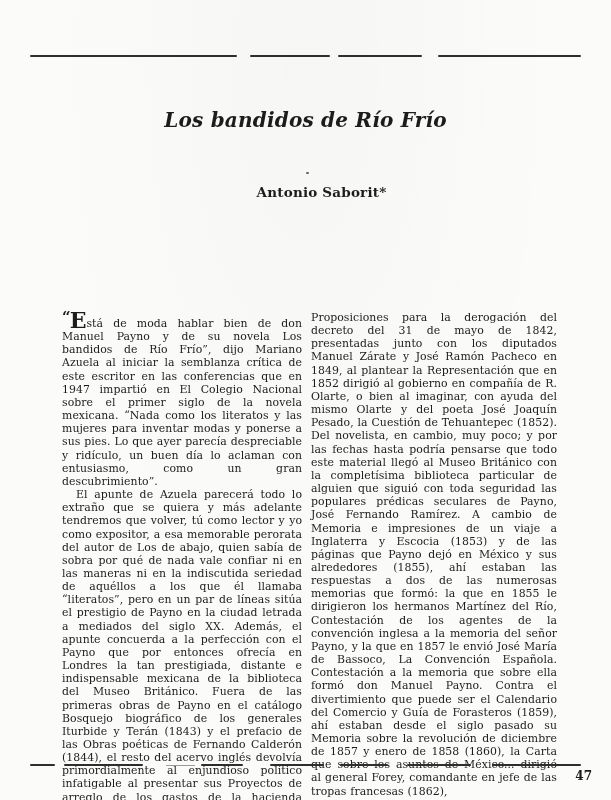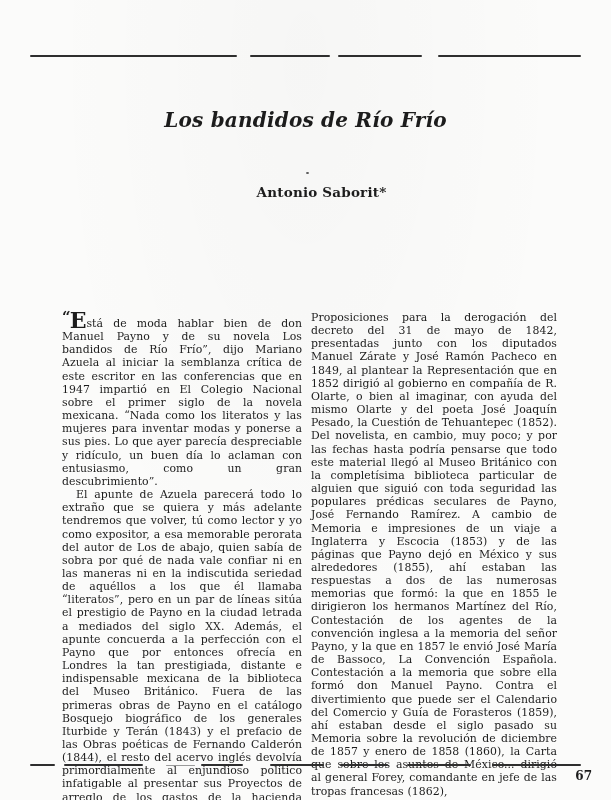--- a/index.html
+++ b/index.html
@@ -79,15 +79,15 @@
     <div class="gap" style="width:28px;"></div>
     <div class="seg" style="width:56px;"></div>
     <div class="gap" style="width:16px;"></div>
     <div class="seg" style="width:50px;"></div>
     <div class="gap" style="width:20px;"></div>
     <div class="seg" style="width:66px;"></div>
     <div class="gap" style="width:22px;"></div>
     <div class="seg" style="width:92px;"></div>
   </div>
 
-  <div class="page-number">67</div>
+  <div class="page-number">47</div>
 
 </div>
 
 </body></html>

